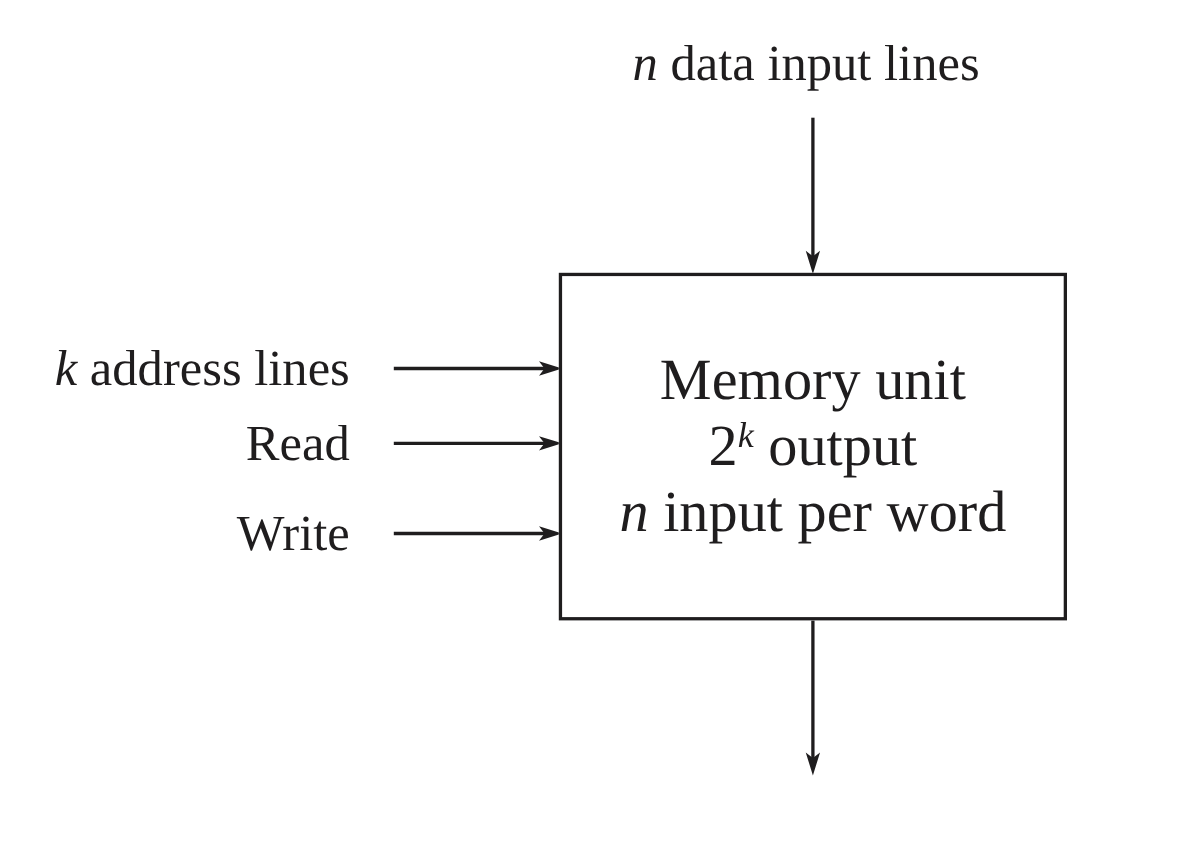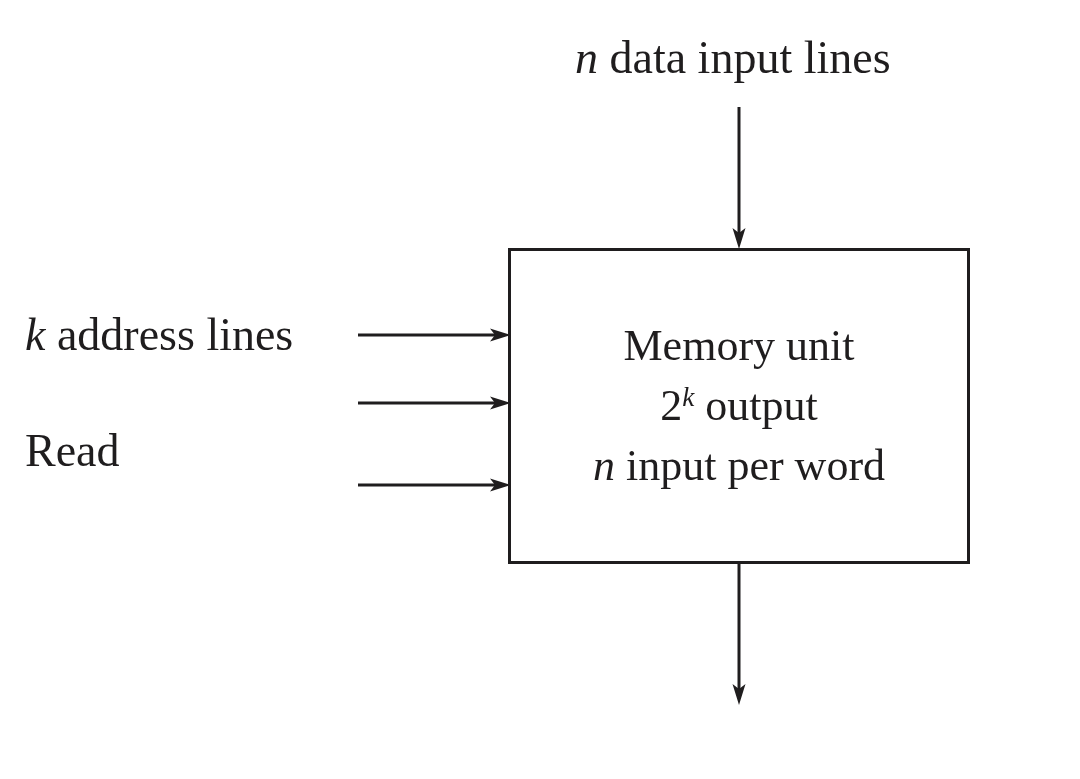--- a/index.html
+++ b/index.html
@@ -21,42 +21,41 @@
   }
   .arrow-layer line { stroke: var(--ink); stroke-width: 3; }
   .arrow-layer path { fill: var(--ink); stroke: none; }
   .label {
     position: absolute;
     font-size: 46px;
     line-height: 50px;
     white-space: nowrap;
   }
   .left-col {
-    left: 11px;
+    left: 0;
     width: 318px;
-    text-align: left;
-    padding-left: 14px;
+    text-align: right;
   }
   .var { font-style: italic; }
   .memory-box {
     position: absolute;
     left: 508px;
     top: 248px;
     width: 462px;
     height: 316px;
     border: 3px solid var(--ink);
     background: var(--background);
     display: flex;
     flex-direction: column;
     justify-content: center;
     align-items: center;
     text-align: center;
   }
   .box-line {
-    font-size: 44px;
+    font-size: 53px;
     line-height: 60px;
     white-space: nowrap;
   }
   sup.var {
     font-size: 0.62em;
     line-height: 0;
     vertical-align: 0.5em;
   }
 </style>
 </head>
@@ -89,22 +88,23 @@
     <g>
       <line x1="739" y1="564" x2="739" y2="693"></line>
       <path d="M739,705 L732.5,684 L739,689 L745.5,684 Z"></path>
     </g>
   </svg>
 
   <div class="label" style="left: 575px; top: 33px;"><span class="var">n</span><span> data input lines</span></div>
 
   <div class="label left-col" style="top: 310px;"><span class="var">k</span><span> address lines</span></div>
 
-  <div class="label left-col" style="top: 378px; margin-top: 48px;">Read</div>
+  <div class="label left-col" style="top: 378px;">Read</div>
 
+  <div class="label left-col" style="top: 460px;">Write</div>
 
   <div class="memory-box">
     <div class="box-line">Memory unit</div>
     <div class="box-line"><span>2</span><sup class="var">k</sup><span> output</span></div>
     <div class="box-line"><span class="var">n</span><span> input per word</span></div>
   </div>
 
 
 </div>
 

